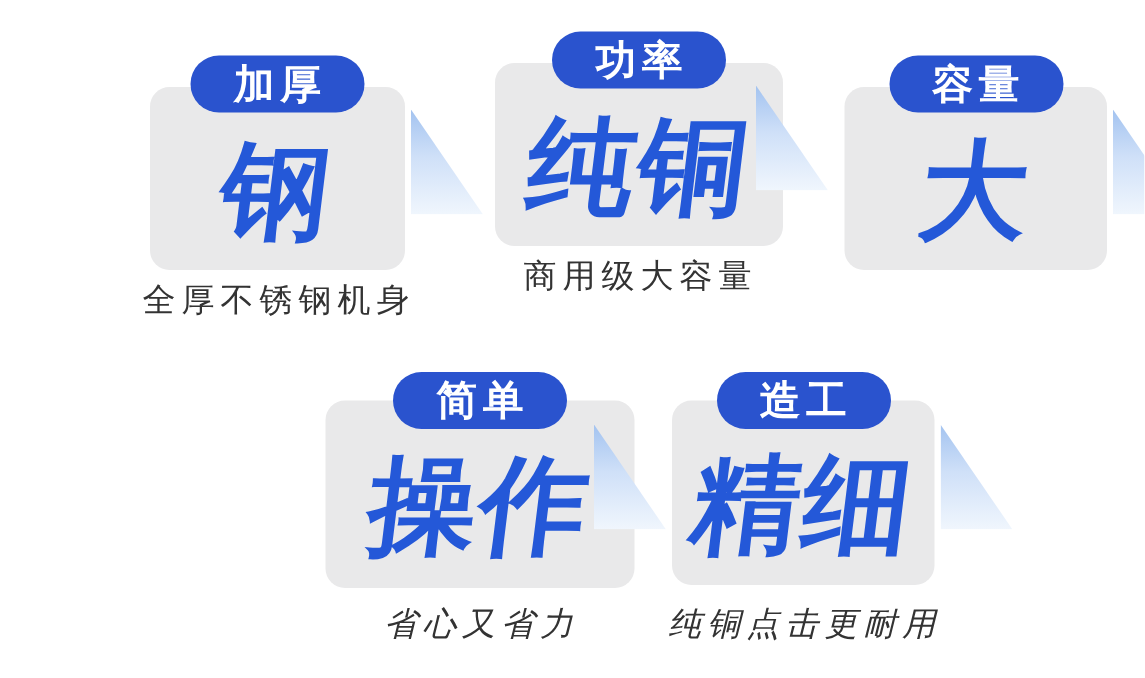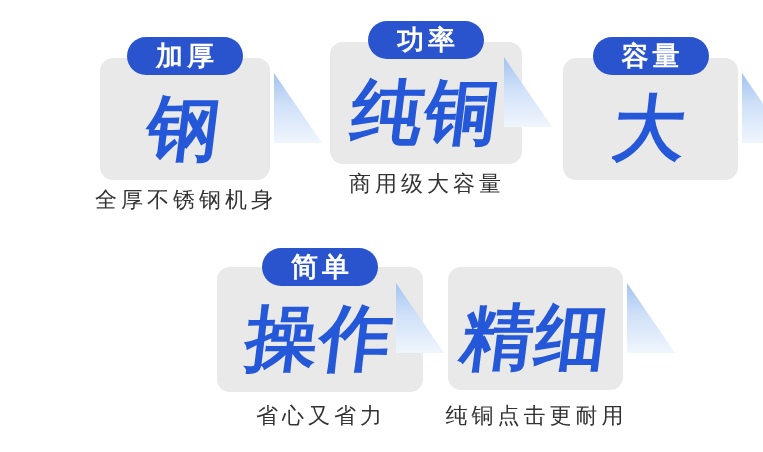--- a/index.html
+++ b/index.html
@@ -72,21 +72,21 @@
     position:absolute;
     left:50%;
     transform:translateX(-50%);
     color:var(--caption-dark);
     font-size:22px;
     letter-spacing:4px;
     text-indent:2px;
     white-space:nowrap;
   }
   .row1 .caption{top:127px;}
-  .row2 .caption{top:134px;}
+  .row2 .caption{top:134px;font-style:italic;}
   .streak{
     position:absolute;
     width:48px;
     height:70px;
     clip-path:polygon(0 0, 0 100%, 100% 100%);
     background:linear-gradient(to bottom,
       var(--streak-top) 0%,
       var(--streak-mid) 45%,
       var(--streak-bottom) 100%);
   }
@@ -135,18 +135,19 @@
   <div class="feature-card card-3 row2">
     <div class="card-bg"></div>
     <div class="badge">简单</div>
     <div class="big-title">操作</div>
     <div class="streak"></div>
     <div class="caption">省心又省力</div>
   </div>
 
   <div class="feature-card card-4 row2">
     <div class="card-bg"></div>
+    <div class="badge">造工</div>
     <div class="big-title">精细</div>
     <div class="streak"></div>
     <div class="caption">纯铜点击更耐用</div>
   </div>
 
 </div>
 
 </body></html>

